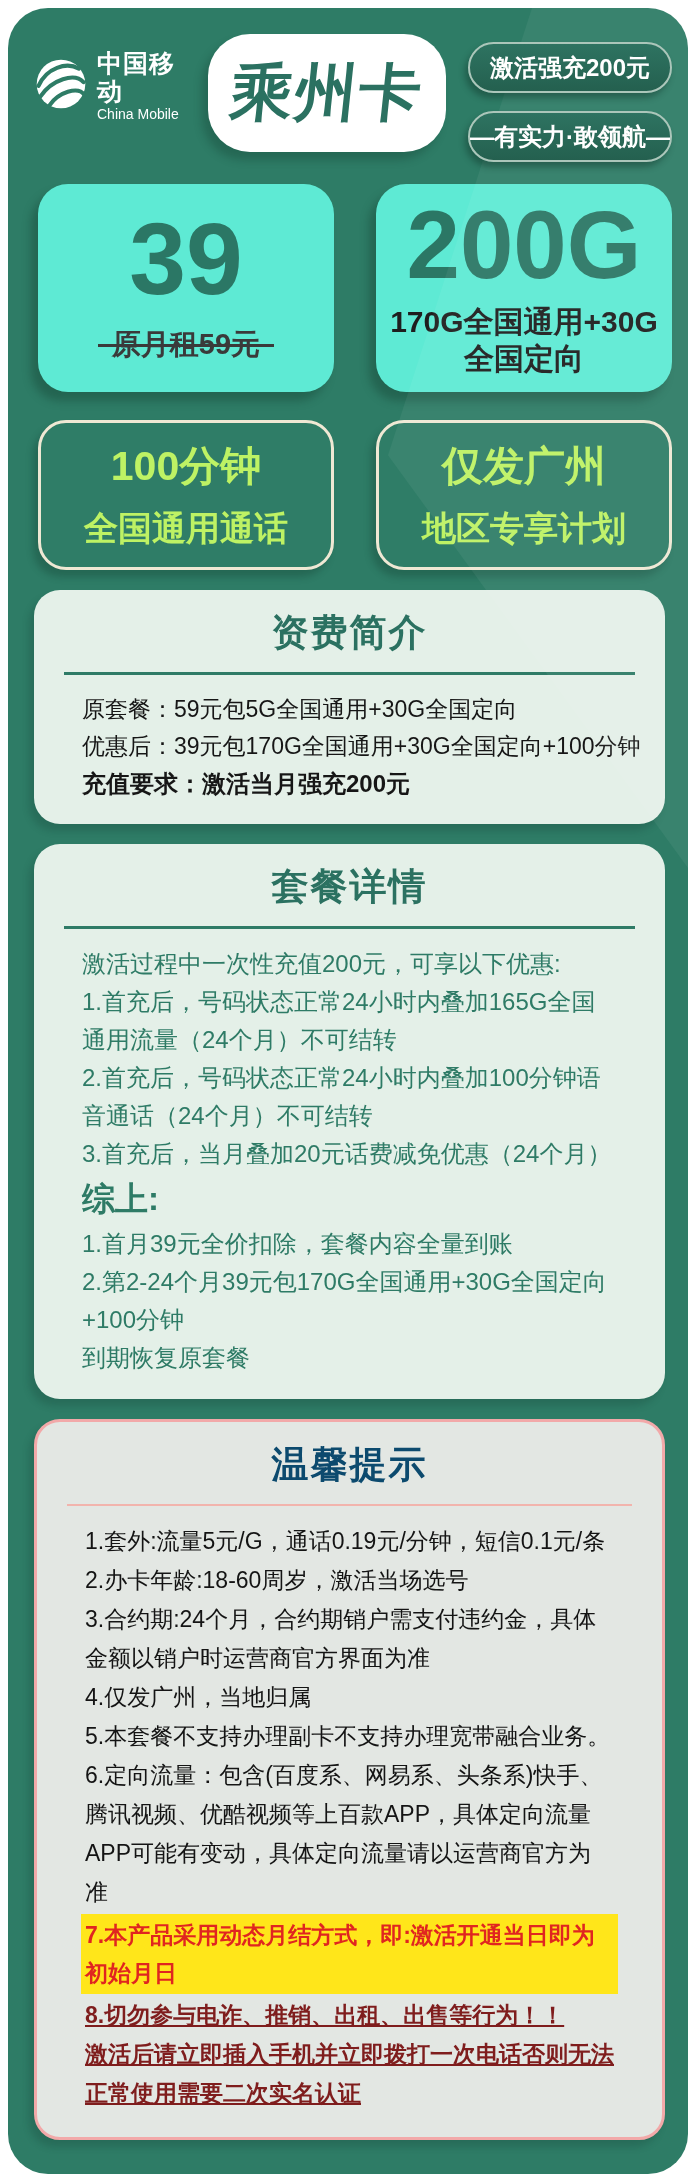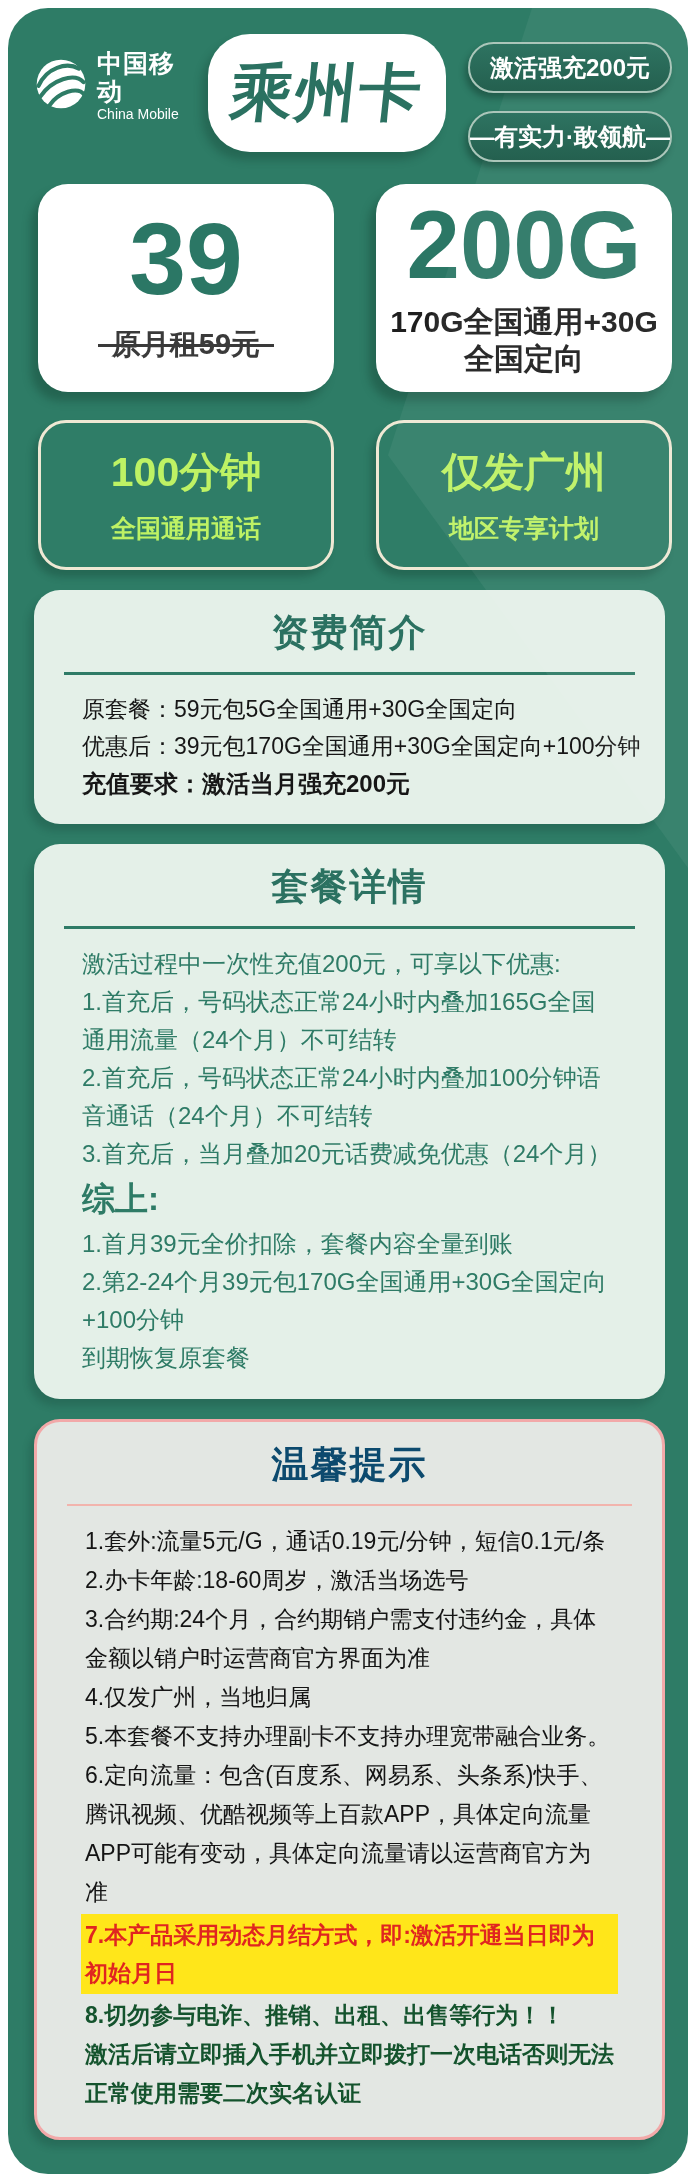--- a/index.html
+++ b/index.html
@@ -38,21 +38,21 @@
   .badge {
     height:51px; border-radius:27px;
     background:linear-gradient(#2e7361,#24604f);
     border:2px solid #abc6ba; color:#fff; font-weight:bold; font-size:24px;
     display:flex; align-items:center; justify-content:center; white-space:nowrap;
     box-shadow:-3px 5px 6px rgba(12,46,36,0.40);
   }
   
   .hero { display:flex; gap:42px; margin:22px 16px 0 30px; }
   .pcard {
-    flex:1; height:208px; background:#ffffff; border-radius:30px;
+    flex:1; height:208px; background:#5eead4; border-radius:30px;
     display:flex; flex-direction:column; align-items:center; justify-content:center;
     box-shadow:-7px 9px 9px rgba(16,56,44,0.35);
   }
   .price { font-size:102px; font-weight:bold; color:#2B7765; line-height:0.95; }
   .price-note {
     margin-top:18px; font-size:29px; font-weight:bold; color:#3a3a3a; position:relative; white-space:nowrap;
   }
   .price-note::after {
     content:""; position:absolute; left:-14px; right:-14px; top:calc(50% - 1px);
     height:3px; background:#3a3a3a;
@@ -60,41 +60,41 @@
   .amount { font-size:96px; font-weight:bold; color:#2B7765; line-height:0.95; }
   .data-detail { margin-top:12px; font-size:30px; font-weight:bold; color:#1e1e1e; line-height:37px; text-align:center; white-space:nowrap; }
   
   .features { display:flex; gap:42px; margin:28px 16px 0 30px; }
   .fcard {
     flex:1; height:150px; background:#2F7D67; border:3px solid #EFE8D4; border-radius:28px;
     display:flex; flex-direction:column; align-items:center; justify-content:center;
     color:#bef264; box-shadow:-5px 7px 7px rgba(16,56,44,0.30);
   }
   .fline1 { font-size:41px; font-weight:bold; }
-  .fline2 { font-size:25px; font-weight:bold; margin-top:12px; }
+  .fline2 { font-size:34px; font-weight:bold; margin-top:12px; }
   
   .sec {
     margin:20px 23px 0 26px; background:#E4F0E8; border-radius:26px;
     padding:18px 48px 22px; box-shadow:-5px 7px 7px rgba(16,56,44,0.22);
   }
   .sec-title { text-align:center; font-size:37px; font-weight:bold; color:#2B7161; letter-spacing:2px; }
   .rule { height:3px; background:#2E7B66; border:none; margin:14px -18px 16px; }
   .tariff p { font-size:23px; color:#161616; line-height:37px; margin:0; white-space:nowrap; }
   .tariff p.bold { font-size:24px; font-weight:bold; }
   .detail p { font-size:24px; color:#2E7B66; line-height:38px; margin:0; }
   .detail .sum-label { font-size:33px; font-weight:bold; line-height:52px; }
   .notice { background:#E3E7E3; border:3px solid #F2A9A9; padding-bottom:24px; }
   .notice .sec-title { color:#0c4a6e; }
   .notice .rule { height:2px; background:#F2B4AD; }
   .notice p { font-size:23px; color:#141414; line-height:39px; margin:0; }
   .notice p.hl {
     background:#FFE61A; color:#E02520; font-weight:bold; line-height:38px;
     padding:2px 4px; margin:2px -4px;
   }
-  .notice p.warn { color:#14532d; font-weight:bold; }
+  .notice p.warn { color:#7f1d1d; font-weight:bold;text-decoration:underline; }
 </style>
 </head>
 <body>
 
 <div class="canvas">
   <div class="sheen"></div>
 
   <div class="header">
     <div class="logo">
       <span>

